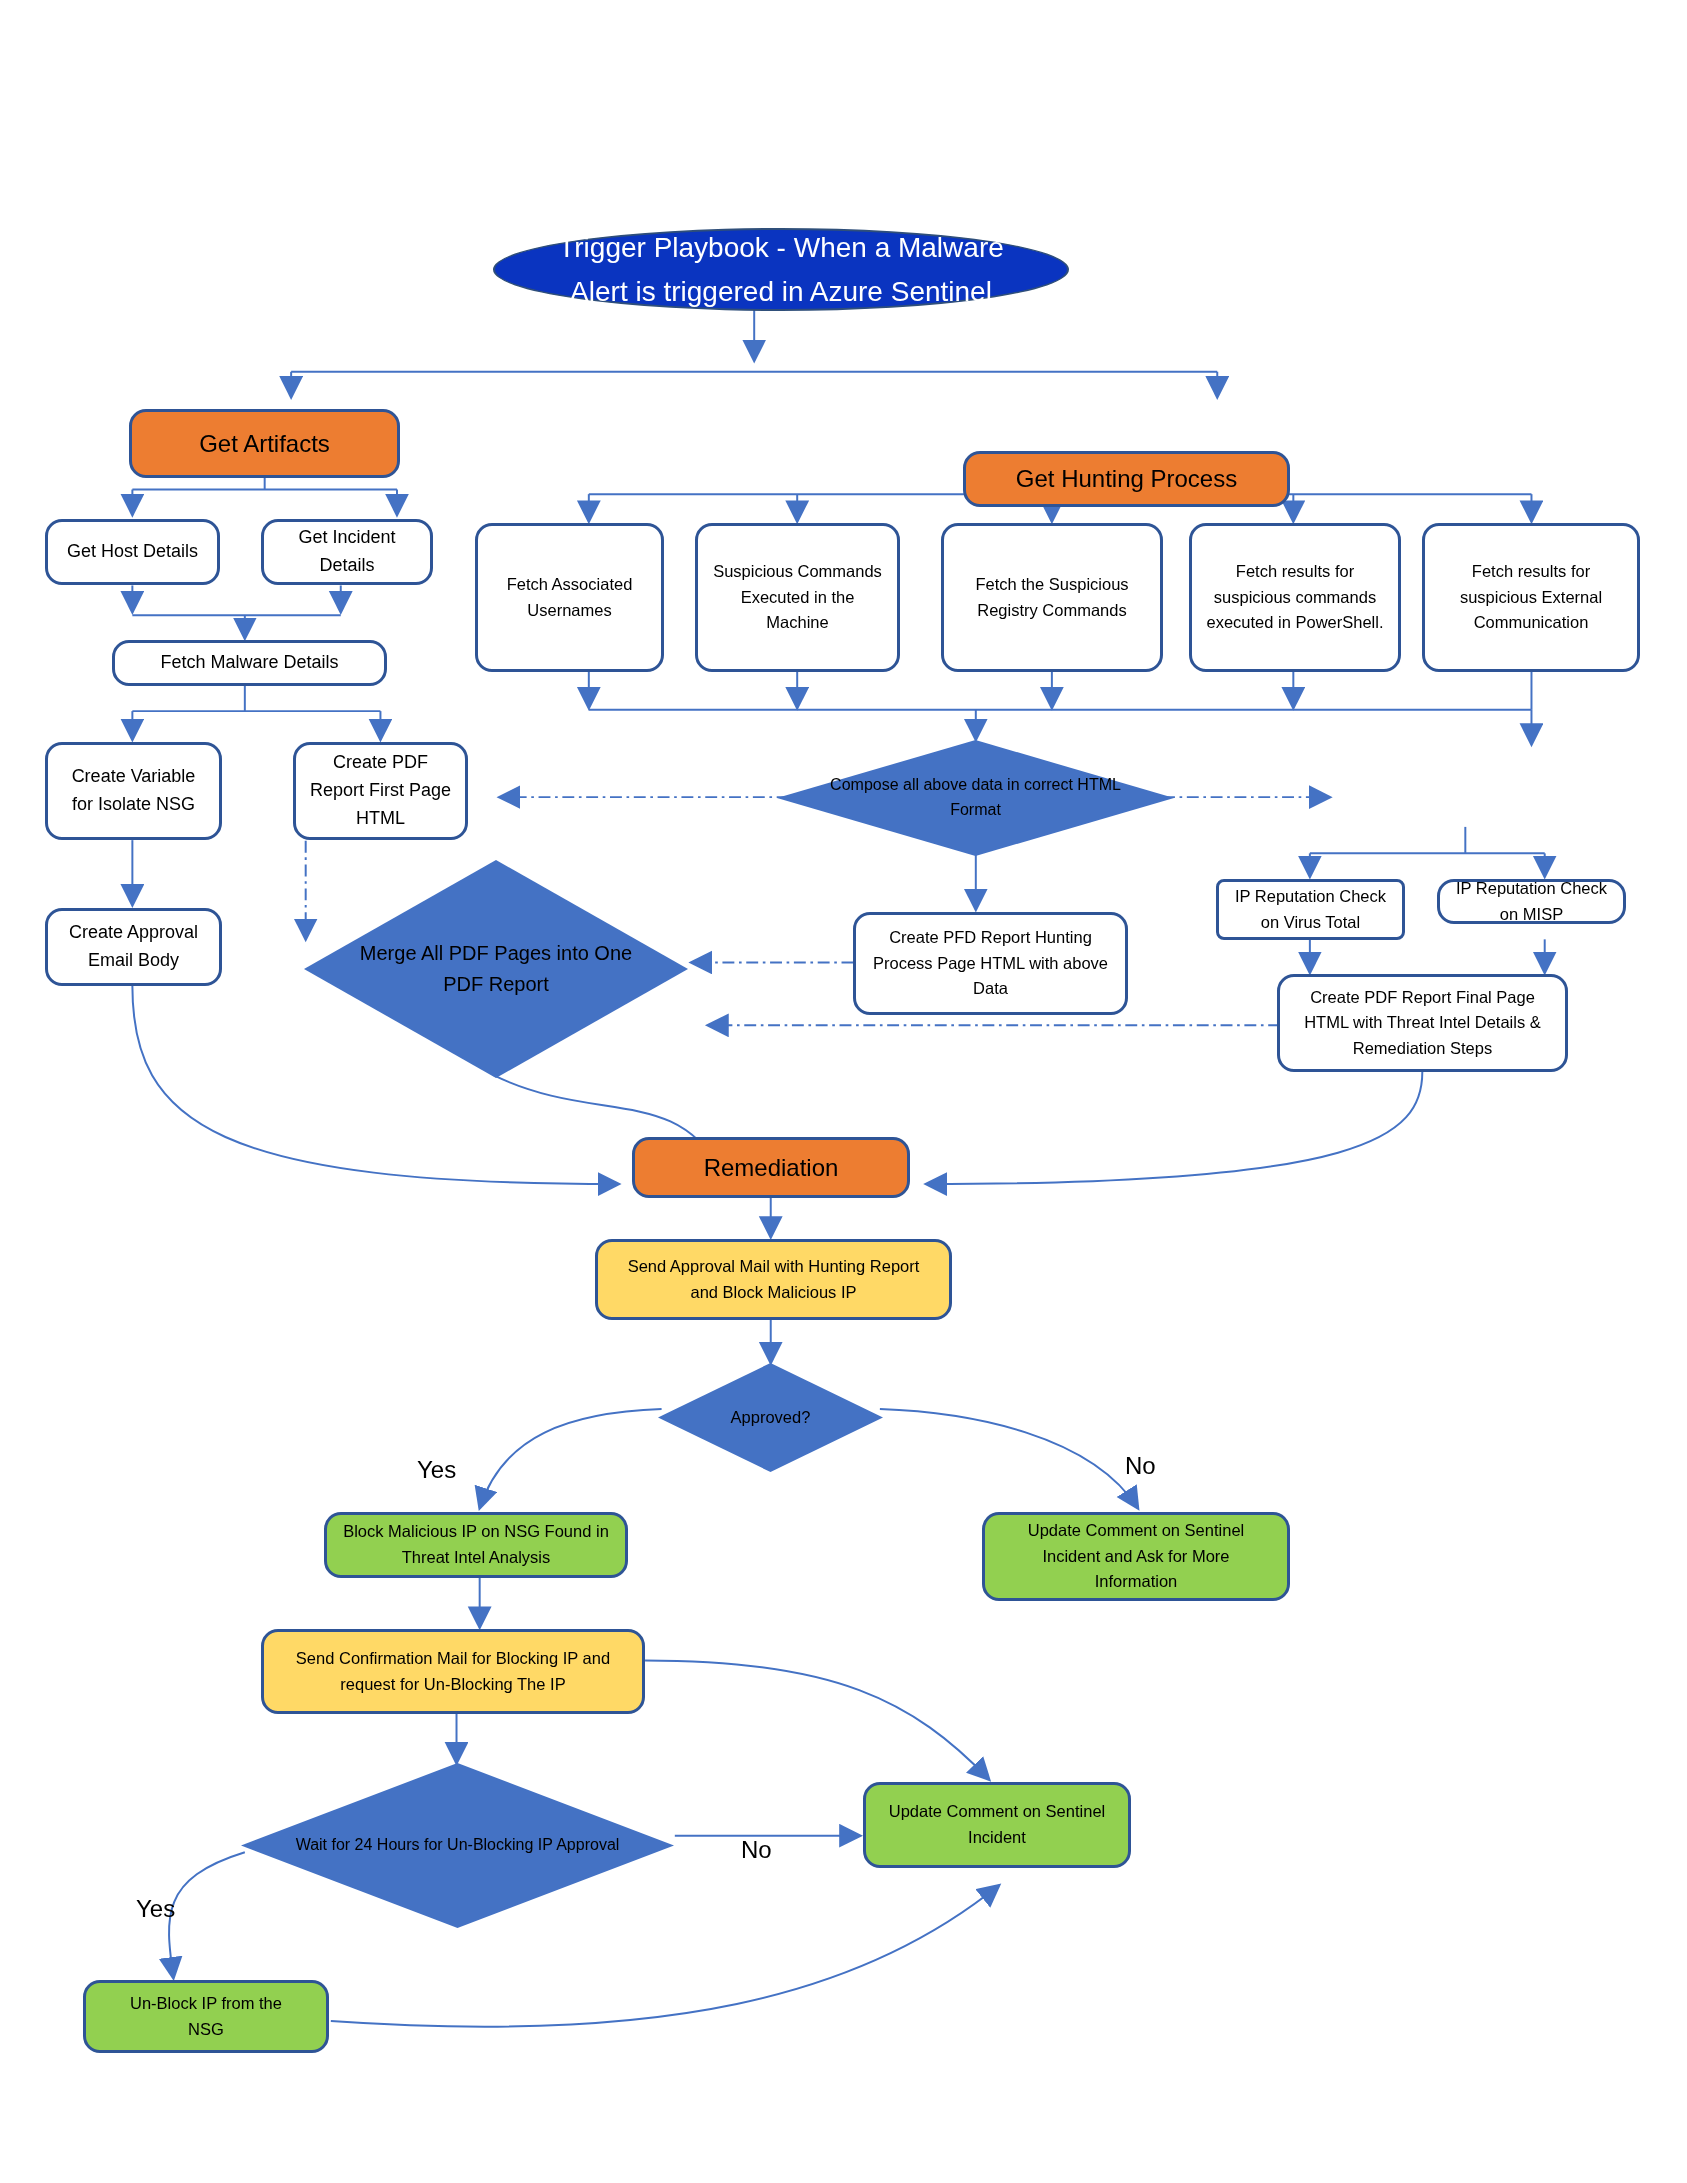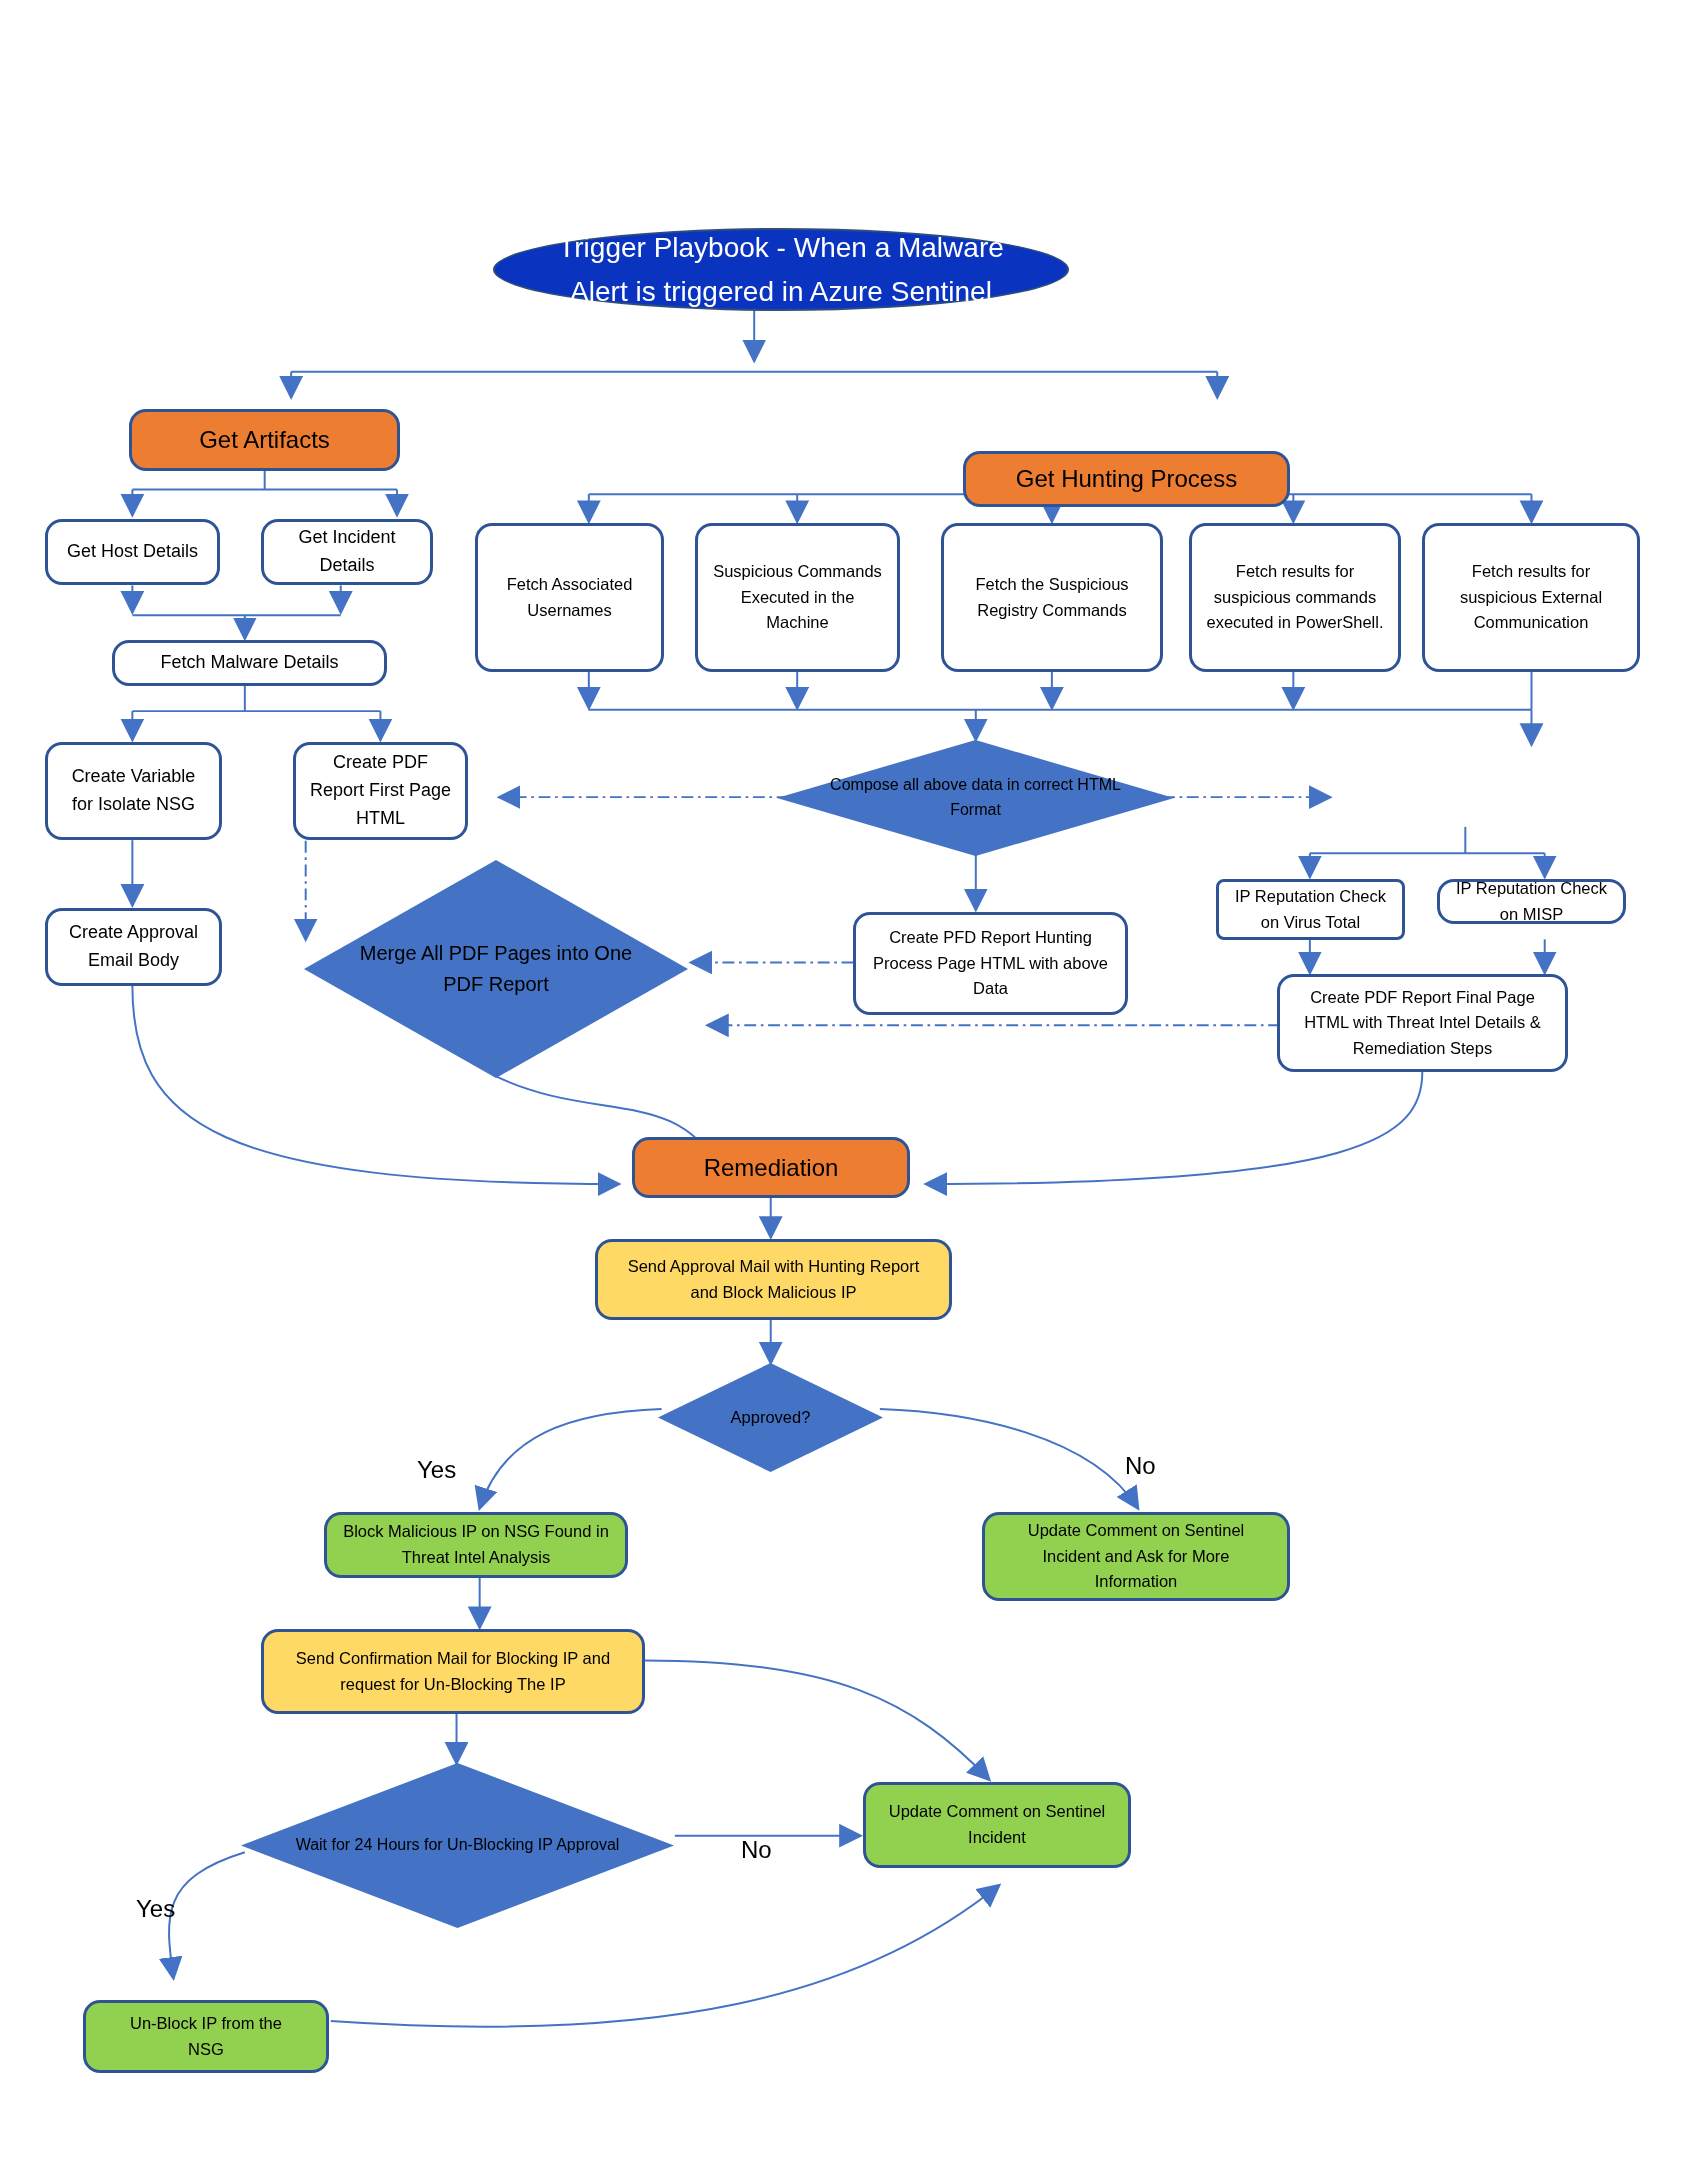--- a/index.html
+++ b/index.html
@@ -125,21 +125,21 @@
       <path d="M370,2800 C240,2840 250,2900 262,2990" marker-end="url(#ah)"></path>
 
       <path d="M500,3055 C1000,3090 1300,3020 1510,2850" marker-end="url(#ah)"></path>
     </g>
   </svg>
 
   <div class="node oval t42" style="left:493px;top:228px;width:576px;height:83px;padding:0 46px;">
     <span>Trigger Playbook - When a Malware Alert is triggered in Azure Sentinel</span>
   </div>
 
-  <div class="node rect orange t36" style="left:129px;top:409px;width:271px;height:62px;">
+  <div class="node rect orange t36" style="left:129px;top:409px;width:271px;height:69px;">
     <span>Get Artifacts</span>
   </div>
 
   <div class="node rect orange t36" style="left:963px;top:407px;width:327px;height:56px;margin-top:44px;">
     <span>Get Hunting Process</span>
   </div>
 
   <div class="node rect t27" style="left:45px;top:519px;width:175px;height:66px;padding:0 14.6px;">
     <span>Get Host Details</span>
   </div>
@@ -238,21 +238,21 @@
 
   <div class="node diamond t24" style="left:241px;top:1763px;width:433px;height:165px;">
     <span class="dinner"></span>
     <span class="dlabel">Wait for 24 Hours for Un-Blocking IP Approval</span>
   </div>
 
   <div class="node rect green t25" style="left:863px;top:1782px;width:268px;height:86px;padding:0 14.6px;">
     <span>Update Comment on Sentinel Incident</span>
   </div>
 
-  <div class="node rect green t25" style="left:83px;top:1980px;width:246px;height:73px;padding:0 24px;margin-top:20px;">
+  <div class="node rect green t25" style="left:83px;top:1980px;width:246px;height:73px;padding:0 24px;">
     <span>Un-Block IP from the NSG</span>
   </div>
 
   <div class="lbl t36" style="left:417px;top:1456px;">
     <span>Yes</span>
   </div>
   <div class="lbl t36" style="left:1125px;top:1452px;">
     <span>No</span>
   </div>
   <div class="lbl t36" style="left:741px;top:1836px;">

